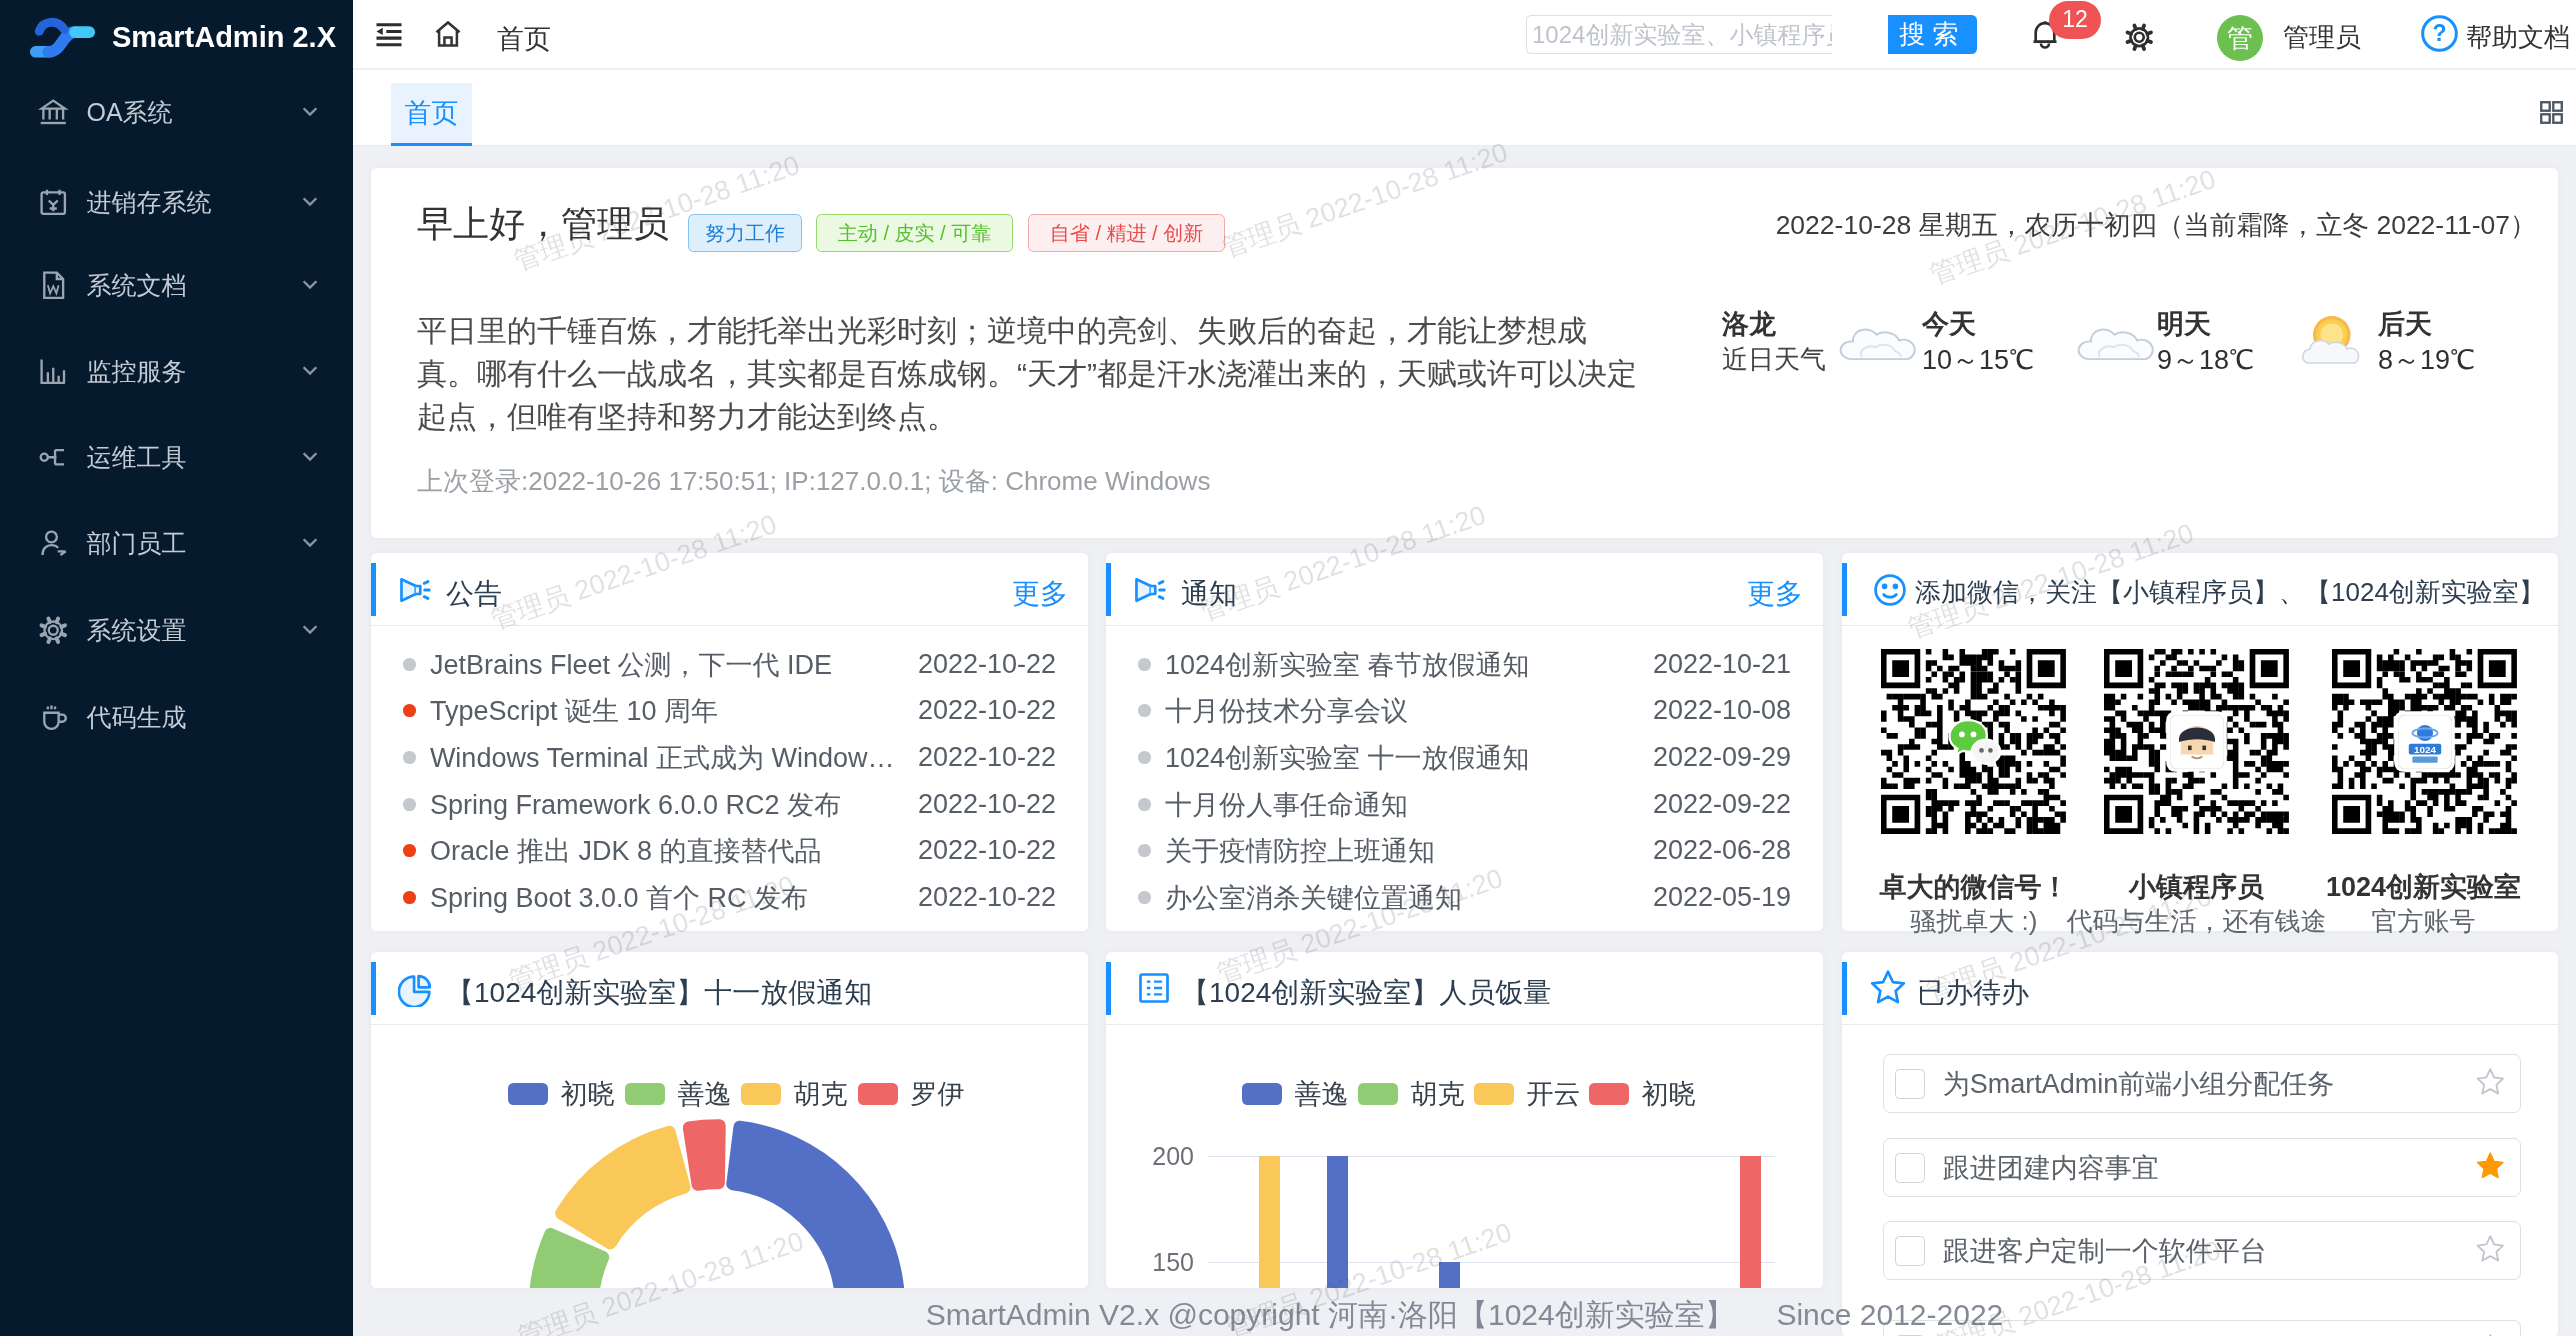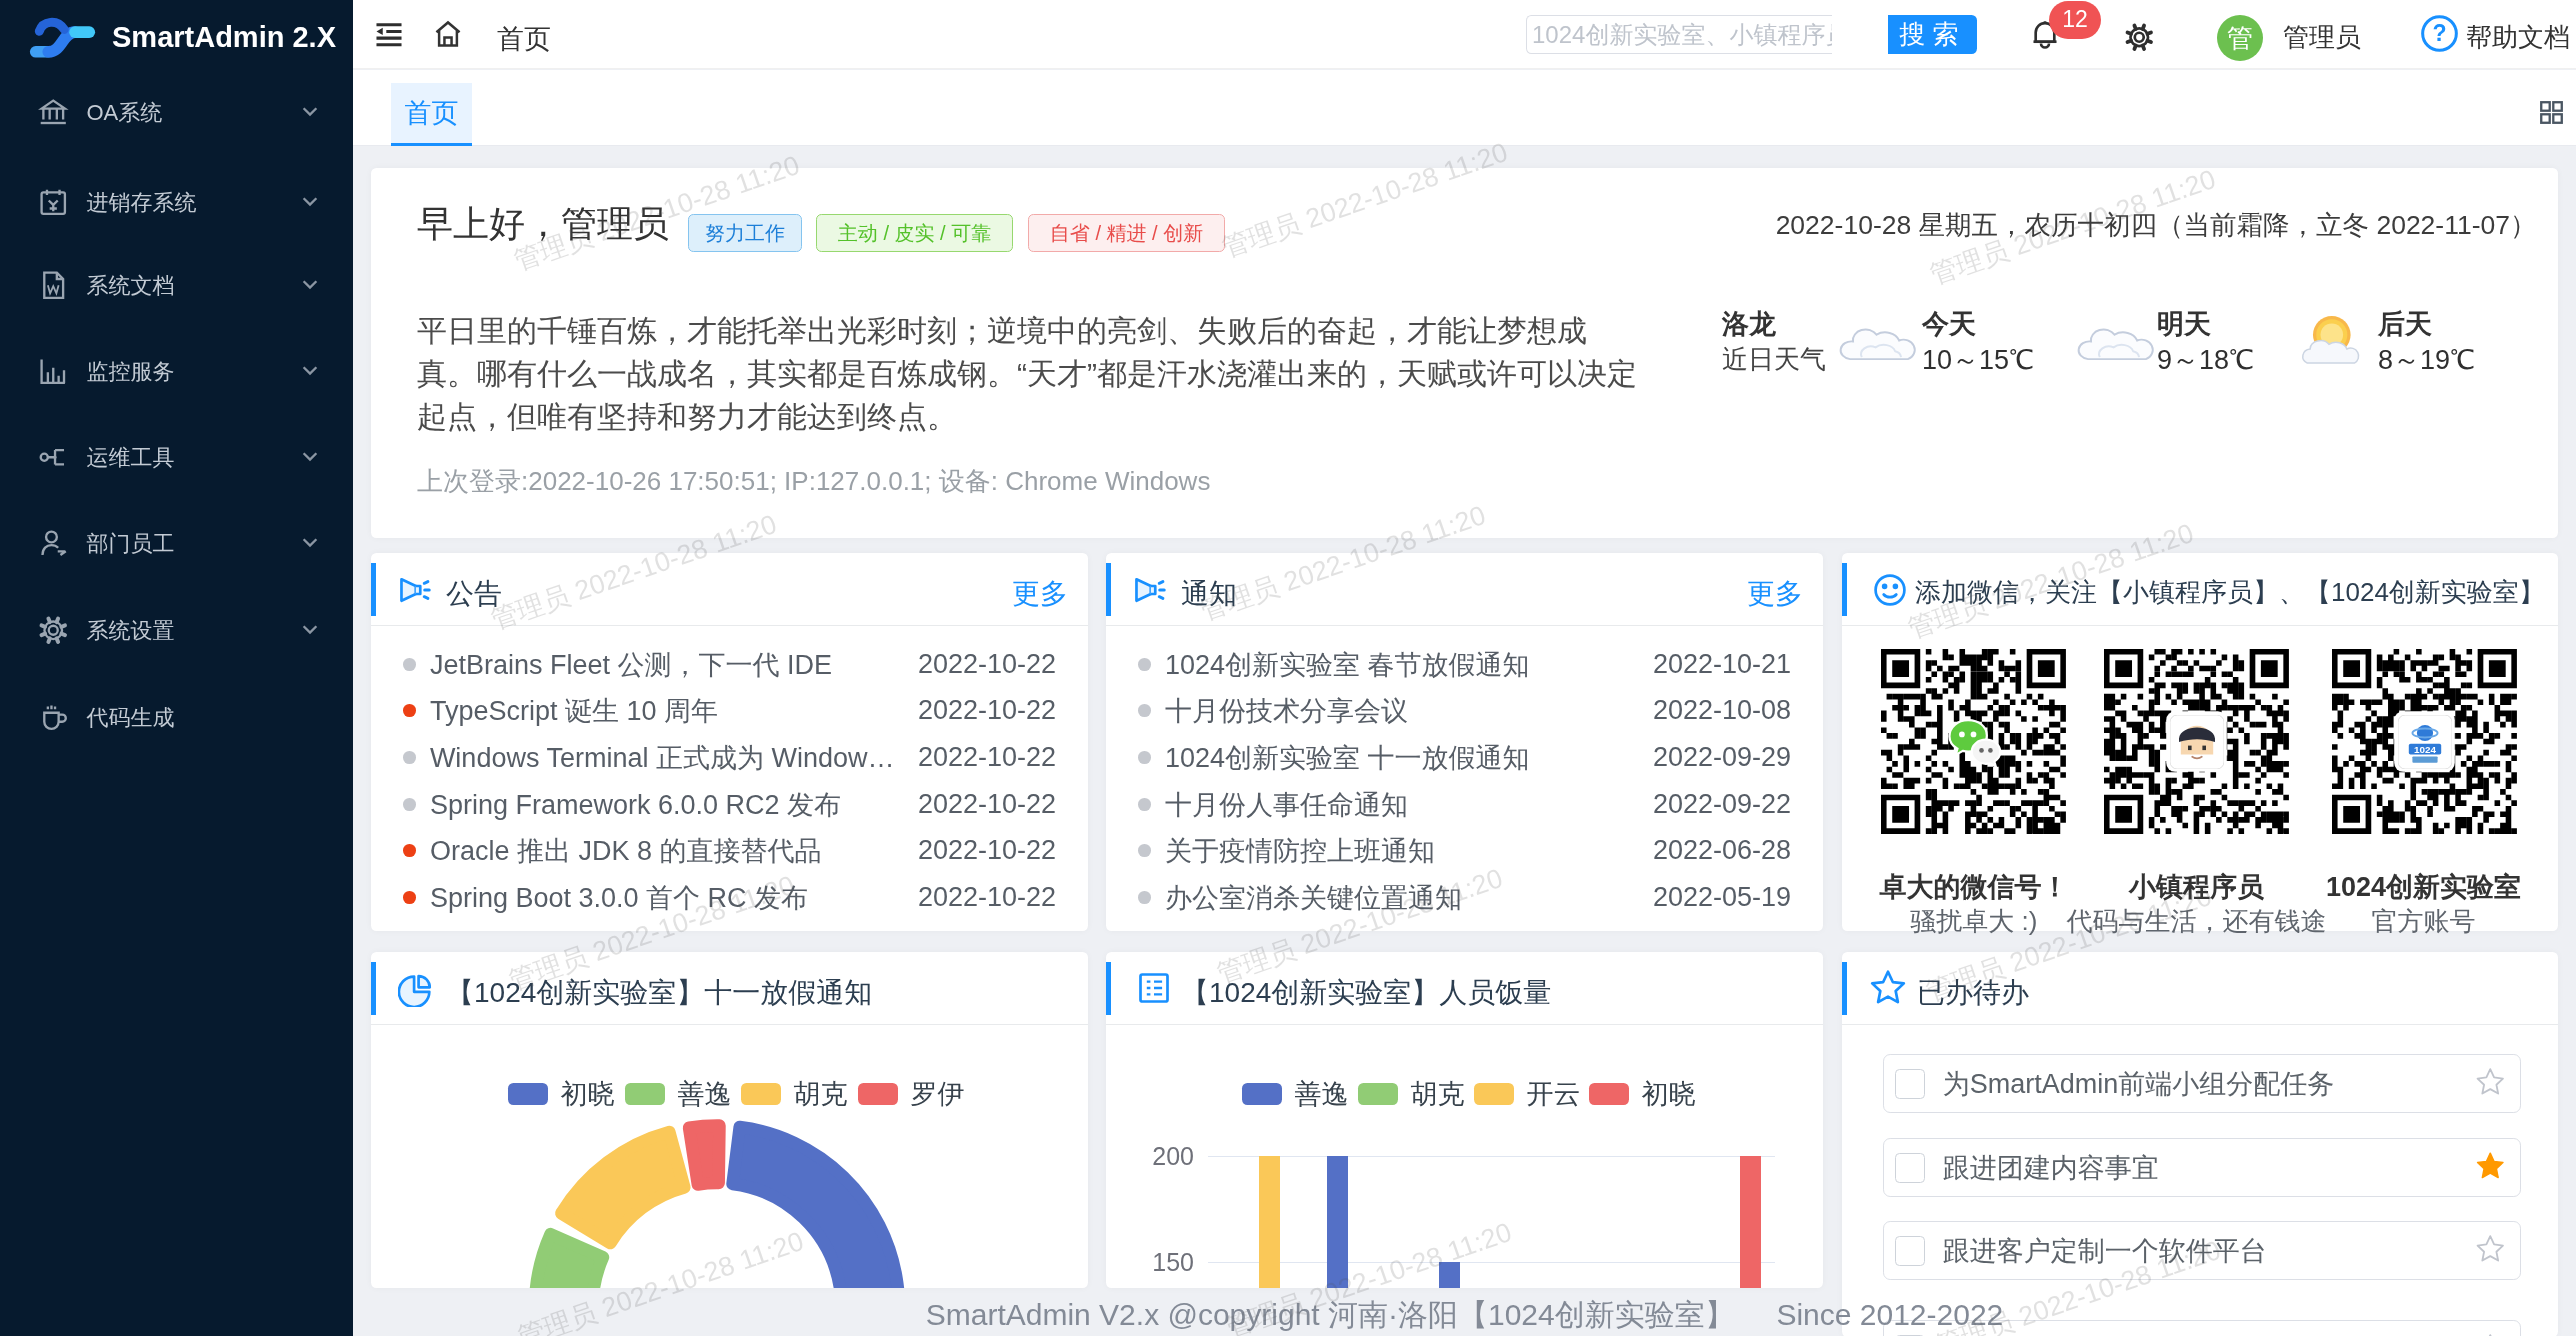--- a/index.html
+++ b/index.html
@@ -3,21 +3,21 @@
 *{margin:0;padding:0;box-sizing:border-box}
 html,body{width:2576px;height:1337px;overflow:hidden}
 body{font-family:"Liberation Sans",sans-serif;background:#eef0f4;position:relative}
 .abs{position:absolute}
 
 #side{position:absolute;left:0;top:0;width:353px;height:1337px;background:#061a2e;z-index:2}
 #logo{position:absolute;left:25px;top:12.6px;height:50px;display:flex;align-items:center;white-space:nowrap}
 #logo .t{color:#fff;font-size:29px;font-weight:bold;margin-left:12px;letter-spacing:0px}
 .mi{position:absolute;left:0;width:353px;height:65px;display:flex;align-items:center}
 .mi .ic{width:30.5px;height:30.5px;margin-left:38px}
-.mi .tx{color:#c3cbd4;font-size:22px;margin-left:18px;flex:1}
+.mi .tx{color:#c3cbd4;font-size:25px;margin-left:18px;flex:1}
 .mi .ch{margin-right:33px}
 
 #hdr{position:absolute;left:353px;top:0;width:2223px;height:69px;background:#fff;z-index:1;border-bottom:0.9px solid #f0f0f0}
 #tabs{position:absolute;left:353px;top:70px;width:2223px;height:76px;background:#fff;z-index:1;border-bottom:0.9px solid #e8eaef}
 .tab{position:absolute;left:38px;top:13.4px;width:81px;height:63px;background:#e8f3ff;color:#1890ff;font-size:27px;display:flex;align-items:center;justify-content:center;border-bottom:3.6px solid #1890ff}
 #hm{position:absolute;left:144px;top:20.6px;font-size:27px;color:#333}
 .srch{position:absolute;top:15.2px;height:39px}
 #sin{left:1173px;width:306px;border:1.8px solid #dcdfe6;border-right:none;border-radius:5.4px 0 0 5.4px;color:#bfc4cc;font-size:24px;display:flex;align-items:center;padding-left:5px;background:#fff;white-space:nowrap;overflow:hidden}
 #sbt{left:1535px;width:89px;background:#1890ff;border-radius:0 5.4px 5.4px 0;color:#fff;font-size:26px;display:flex;align-items:center;justify-content:center;letter-spacing:7.2px}
 #badge{position:absolute;left:1696px;top:0.9px;min-width:52px;height:38px;background:#f05354;border-radius:19px;color:#fff;font-size:23px;display:flex;align-items:center;justify-content:center;z-index:3}

